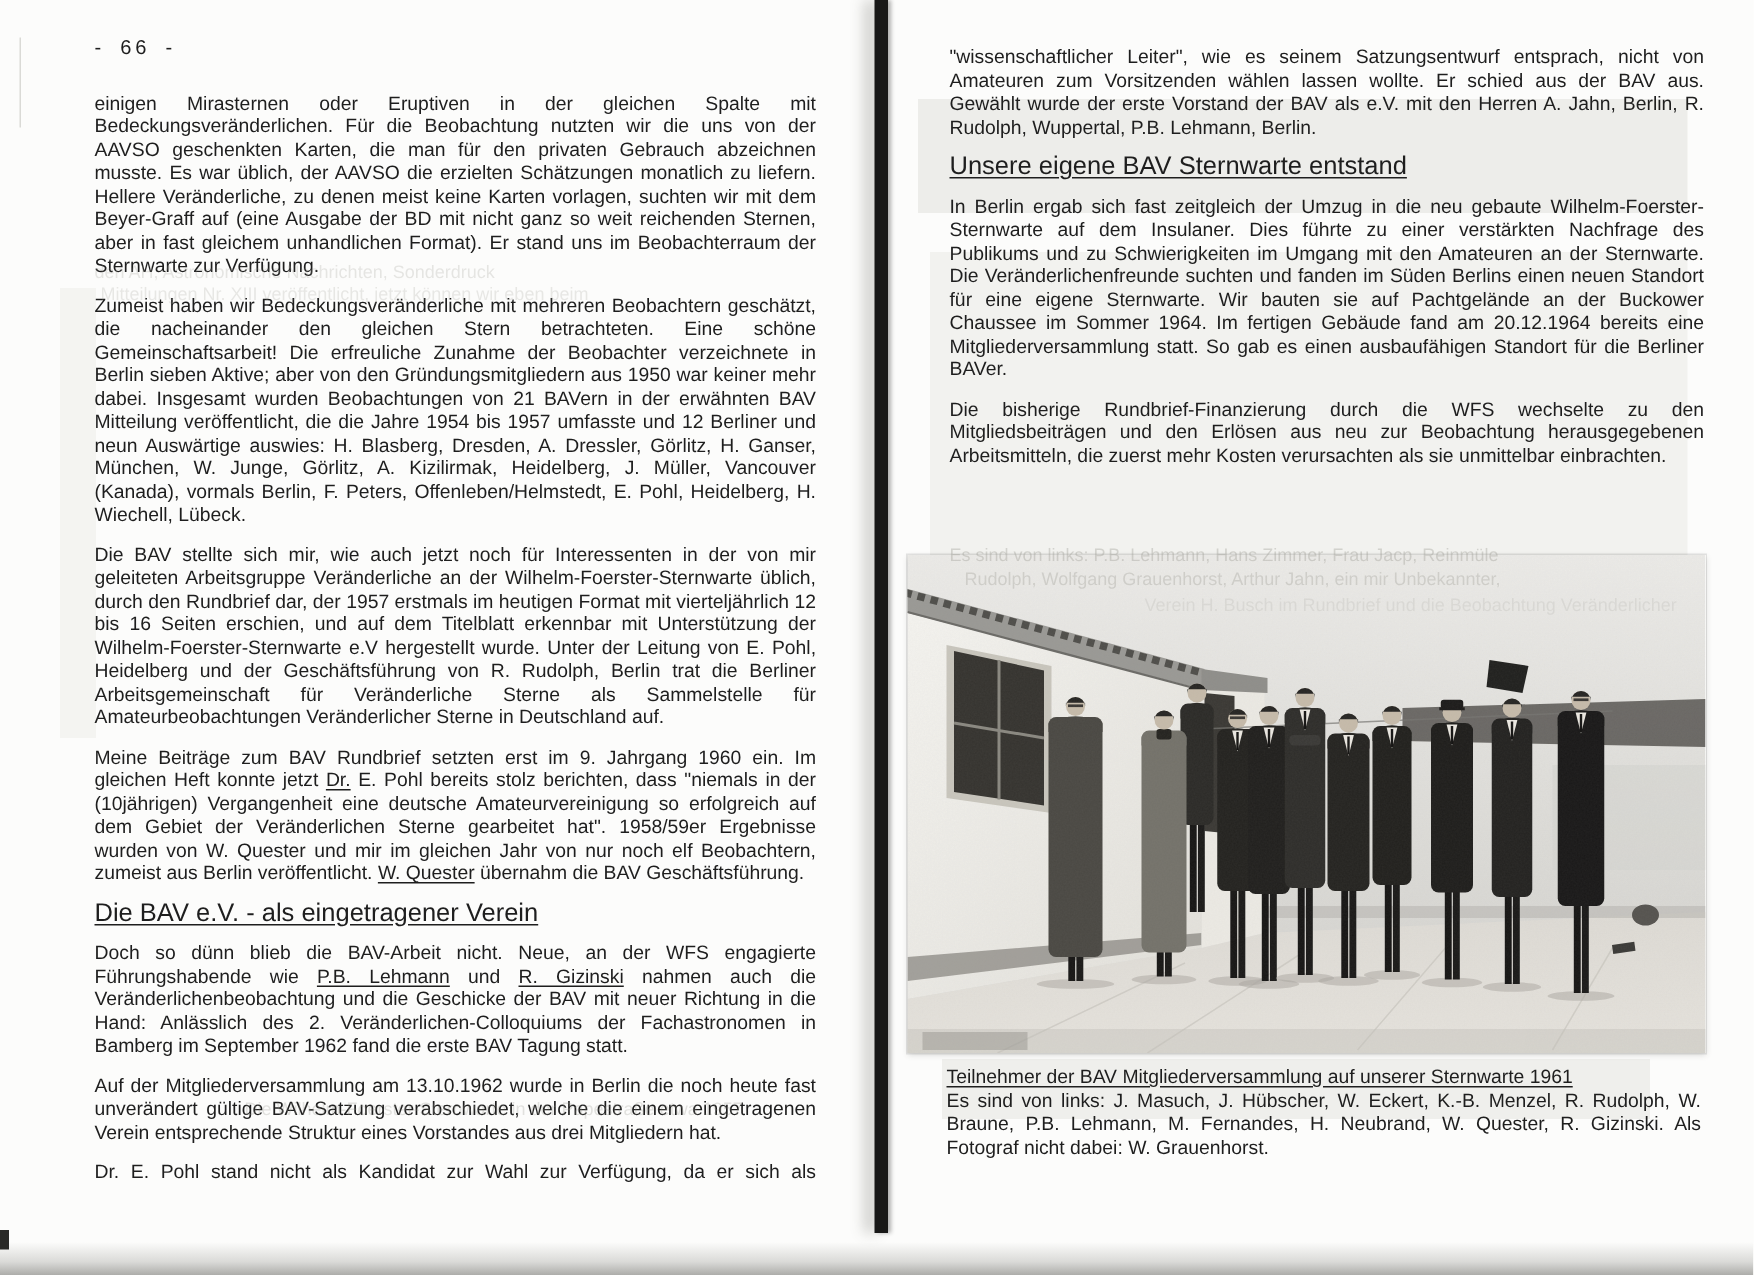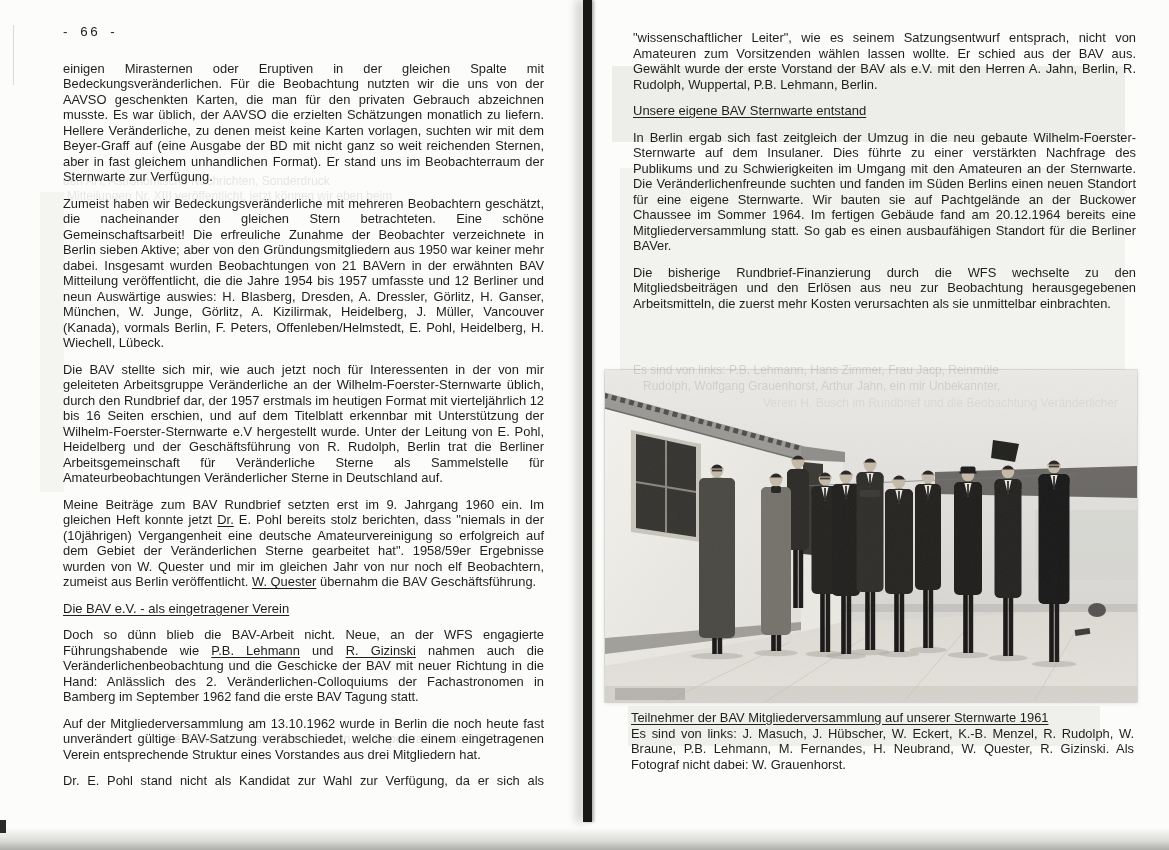--- a/index.html
+++ b/index.html
@@ -14,21 +14,21 @@
          background:linear-gradient(to bottom,rgba(140,140,134,0),rgba(140,140,134,.30) 60%,rgba(100,100,95,.52))}
   .mark-bl{position:absolute;left:0;bottom:17px;width:6px;height:13px;background:#2a2a28}
   .edge-line{position:absolute;left:13px;top:25px;width:1px;height:60px;background:#dadad6}
 
   
   .page{position:absolute;font-size:12.9px;line-height:15.5px;text-align:justify}
   .page p{margin:0 0 11px}
   .pagenum{text-align:left;letter-spacing:2.5px;margin:0 0 21px;font-size:13.4px;word-spacing:4px}
   .page-left{left:63px;top:24px;width:481px}
   .page-right{left:633px;top:30px;width:503px}
-  .head{font-size:13px;font-weight:400;text-decoration:underline;text-underline-offset:2px;margin:0 0 11px;text-align:left}
+  .head{font-size:17px;font-weight:400;text-decoration:underline;text-underline-offset:2px;margin:0 0 11px;text-align:left}
   .u{text-decoration:underline;text-underline-offset:2px}
   .cont{text-align-last:justify}
 
   
   .ghost{position:absolute;color:#96958d;white-space:nowrap;font-size:12px;filter:blur(.4px);pointer-events:none}
   .g66a{left:0;top:150px;opacity:.22}
   .g66b{left:4px;top:165px;opacity:.20}
   .g66c{left:100px;top:708px;opacity:.26}
   .g67a{left:0;top:333px;opacity:.34;z-index:3}
   .g67b{left:10px;top:349px;opacity:.30;z-index:3}

